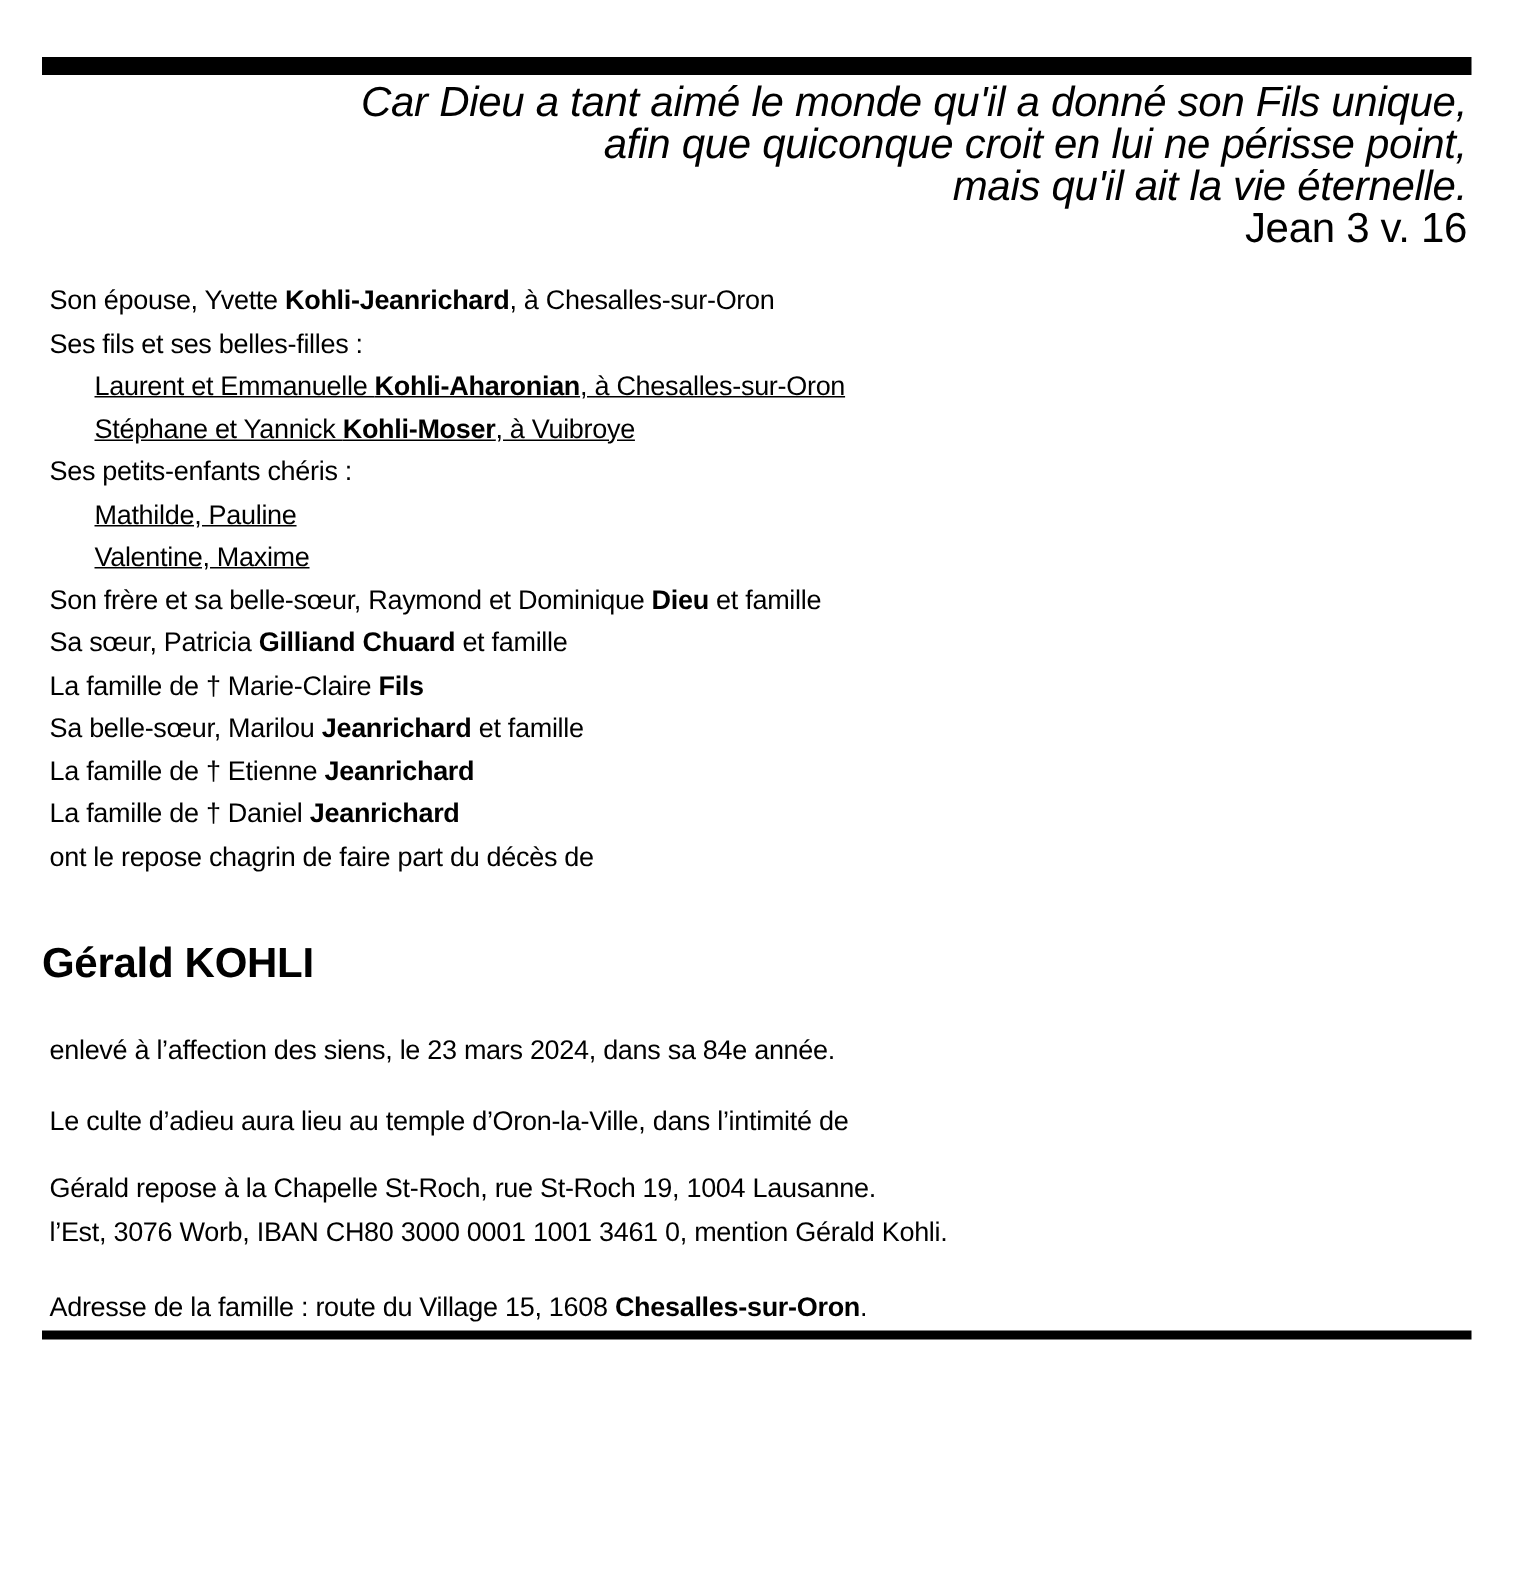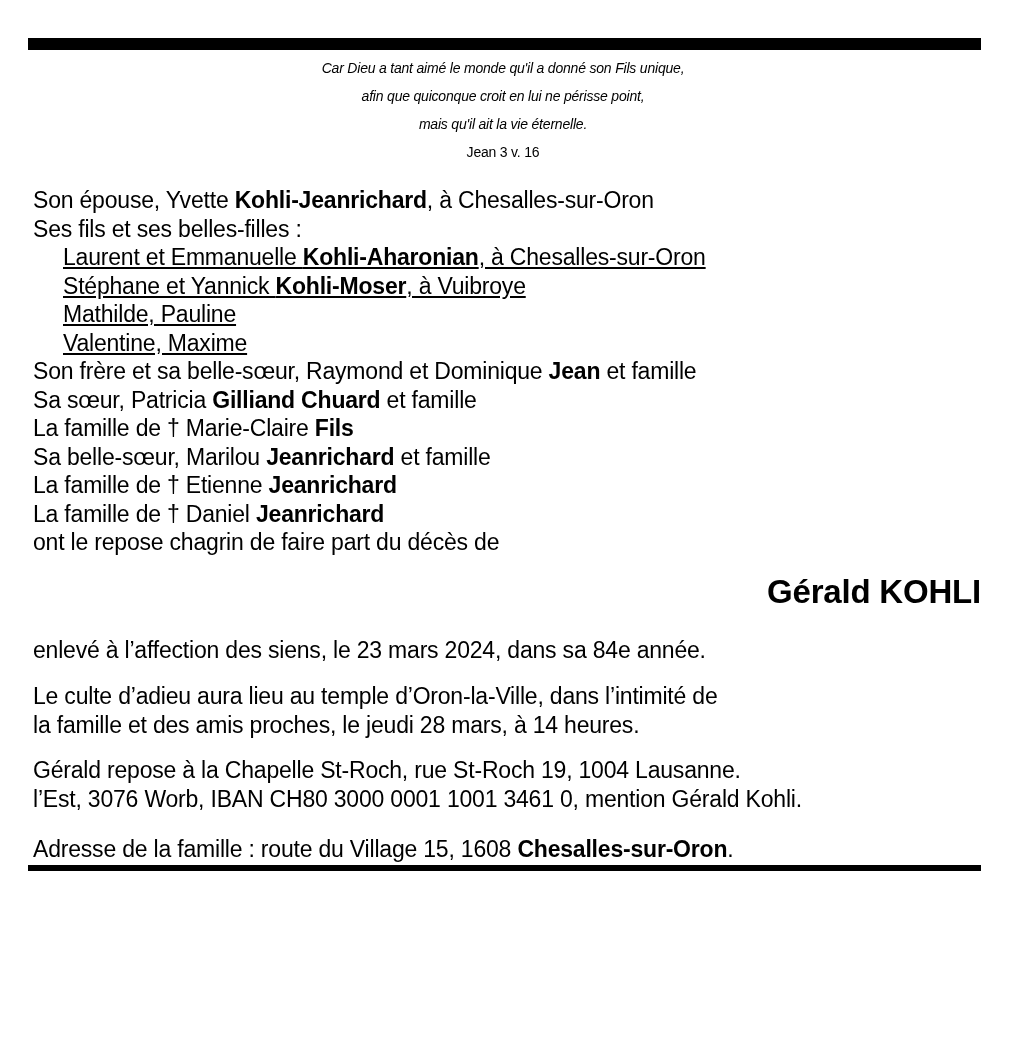--- a/index.html
+++ b/index.html
@@ -10,34 +10,34 @@
     font-family: "Liberation Sans", sans-serif;
     position: relative; overflow: hidden;
   }
   .notice { position: absolute; left: 28px; top: 38px; width: 953px; }
   .bar { background: #000000; }
   .bar-top { height: 12px; }
   .bar-bottom { height: 6px; margin-top: 1px; }
 
   .quote {
     margin-top: 4px; padding-right: 3px;
-    text-align: center; font-style: italic;
-    font-size: 14px; line-height: 28px; letter-spacing: -0.2px;
+    text-align: right; font-style: italic;
+    font-size: 28px; line-height: 28px; letter-spacing: -0.2px;
   }
   .quote .ref { font-style: normal; }
 
-  .body-text { font-size: 23px; line-height: 28.5px; letter-spacing: -0.2px; }
+  .body-text { font-size: 18px; line-height: 28.5px; letter-spacing: -0.2px; }
   .family { margin-top: 20px; padding-left: 5px; }
   .line { white-space: nowrap; }
   .line.indent { padding-left: 30px; text-decoration: underline; }
   .b { font-weight: bold; }
 
   .name {
-    margin-top: 18px; text-align: right;
-    font-weight: bold; font-size: 33px; line-height: 34px; letter-spacing: -0.2px;
+    margin-top: 40px; text-align: left;
+    font-weight: bold; font-size: 28px; line-height: 34px; letter-spacing: -0.2px;
   }
 
   .para { padding-left: 5px; }
   .para-death   { margin-top: 27px; }
   .para-service { margin-top: 18px; }
   .para-repose  { margin-top: 17px; }
   .para-address { margin-top: 22px; }
 
   .footer { margin-top: 29px; text-align: center; }
 </style>
@@ -53,40 +53,40 @@
     <div class="line">afin que quiconque croit en lui ne périsse point,</div>
     <div class="line">mais qu'il ait la vie éternelle.</div>
     <div class="line ref">Jean 3 v. 16</div>
   </div>
 
   <div class="body-text family">
       <div class="line"><span>Son épouse, Yvette </span><span class="b">Kohli-Jeanrichard</span><span>, à Chesalles-sur-Oron</span></div>
       <div class="line"><span>Ses fils et ses belles-filles :</span></div>
       <div class="line indent"><span>Laurent et Emmanuelle </span><span class="b">Kohli-Aharonian</span><span>, à Chesalles-sur-Oron</span></div>
       <div class="line indent"><span>Stéphane et Yannick </span><span class="b">Kohli-Moser</span><span>, à Vuibroye</span></div>
+      <div class="line"><span>Ses petits-enfants chéris :</span></div>
       <div class="line indent"><span>Mathilde, Pauline</span></div>
       <div class="line indent"><span>Valentine, Maxime</span></div>
-      <div class="line"><span>Son frère et sa belle-sœur, Raymond et Dominique </span><span class="b">Jean</span><span> et famille</span></div>
+      <div class="line"><span>Son frère et sa belle-sœur, Raymond et Dominique </span><span class="b">Dieu</span><span> et famille</span></div>
       <div class="line"><span>Sa sœur, Patricia </span><span class="b">Gilliand Chuard</span><span> et famille</span></div>
       <div class="line"><span>La famille de † Marie-Claire </span><span class="b">Fils</span></div>
       <div class="line"><span>Sa belle-sœur, Marilou </span><span class="b">Jeanrichard</span><span> et famille</span></div>
       <div class="line"><span>La famille de † Etienne </span><span class="b">Jeanrichard</span></div>
       <div class="line"><span>La famille de † Daniel </span><span class="b">Jeanrichard</span></div>
       <div class="line"><span>ont le repose chagrin de faire part du décès de</span></div>
     </div>
 
   <div class="name">Gérald KOHLI</div>
 
   <div class="body-text para para-death">
       <div class="line"><span>enlevé à l’affection des siens, le 23 mars 2024, dans sa 84e année.</span></div>
     </div>
 
   <div class="body-text para para-service">
       <div class="line"><span>Le culte d’adieu aura lieu au temple d’Oron-la-Ville, dans l’intimité de</span></div>
-      <div class="line"><span>la famille et des amis proches, le jeudi 28 mars, à 14 heures.</span></div>
     </div>
 
   <div class="body-text para para-repose">
       <div class="line"><span>Gérald repose à la Chapelle St-Roch, rue St-Roch 19, 1004 Lausanne.</span></div>
       <div class="line"><span>l’Est, 3076 Worb, IBAN CH80 3000 0001 1001 3461 0, mention Gérald Kohli.</span></div>
     </div>
 
   <div class="body-text para para-address">
       <div class="line"><span>Adresse de la famille : route du Village 15, 1608 </span><span class="b">Chesalles-sur-Oron</span><span>.</span></div>
     </div>

